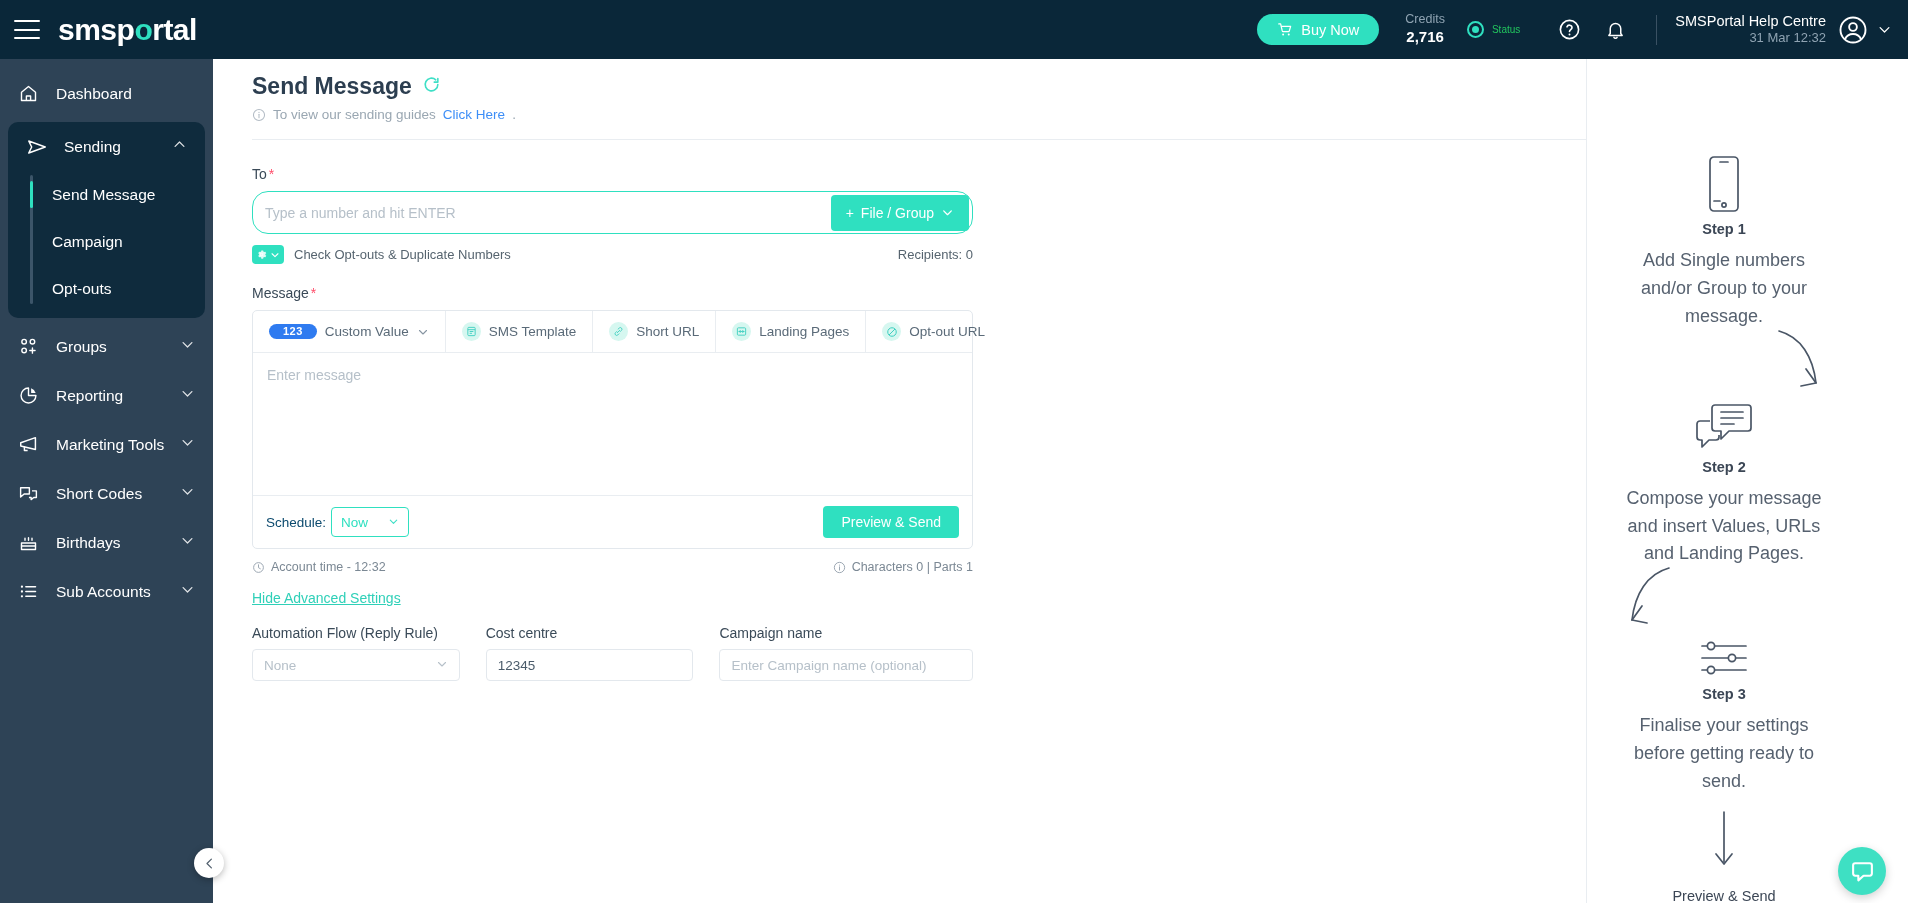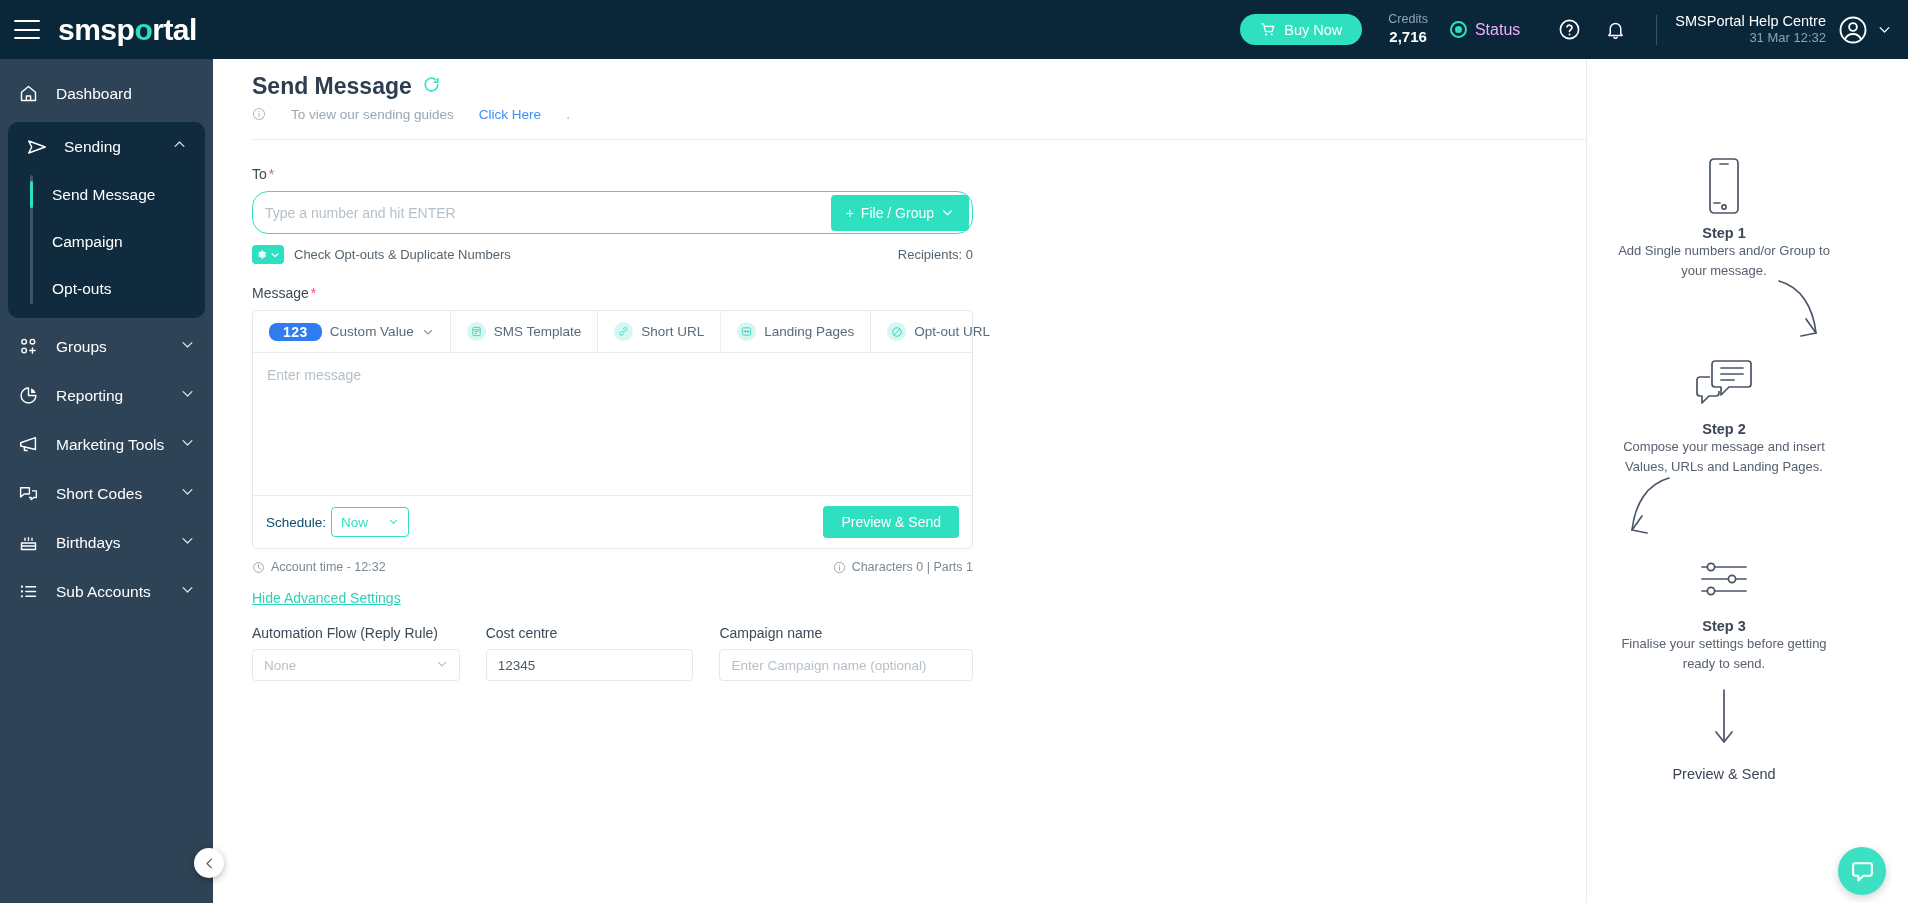--- a/index.html
+++ b/index.html
@@ -41,21 +41,21 @@
   .cart-ico { width: 16px; height: 15px; display: block; }
   .credits { text-align: center; margin-left: 26px; margin-right: 22px; line-height: 1.25; }
   .credits-label { font-size: 12.5px; color: #90a4b3; display: block; }
   .credits-value { font-size: 15px; color: #ffffff; font-weight: 600; display: block; }
   .status-chip { display: flex; align-items: center; gap: 8px; cursor: pointer; margin-right: 26px; }
   .status-dot {
     width: 17px; height: 17px; border-radius: 50%;
     border: 2px solid #2fe0c0; display: flex; align-items: center; justify-content: center;
   }
   .status-dot i { width: 7px; height: 7px; border-radius: 50%; background: #2fe0c0; display: block; }
-  .status-text { color: #f0abfc; font-size: 16px; }
+  .status-text { color: #22c55e; font-size: 10px; }
   .icon-btn {
     width: 34px; height: 34px; display: flex; align-items: center; justify-content: center;
     cursor: pointer; margin: 0 6px;
   }
   .vsep { width: 1px; height: 30px; background: #3a5163; margin: 0 18px; }
   .user-block { text-align: right; line-height: 1.3; margin-right: 12px; }
   .user-name { color: #ffffff; font-size: 14.5px; display: block; }
   .user-time { color: #8fa3b2; font-size: 13px; display: block; }
   .avatar-wrap { display: flex; align-items: center; gap: 9px; cursor: pointer; }
 
@@ -92,21 +92,21 @@
   }
 
   
   .main {
     position: absolute; top: 59px; left: 213px; width: 1420px; height: 844px;
     background: #ffffff; overflow: hidden;
   }
   .page-head { padding: 14px 0 0 39px; }
   .page-title-row { display: flex; align-items: center; gap: 10px; }
   .page-title { font-size: 23px; color: #2c3e50; font-weight: bold; }
-  .page-sub { display: flex; gap: 25px; font-size: 13.5px; color: #9aa7b2; margin-top: 7px; }
+  .page-sub { display: flex; align-items: center; gap: 7px; font-size: 13.5px; color: #9aa7b2; margin-top: 7px; }
   .page-sub a { color: #3d8ef7; text-decoration: none; }
   .head-divider { height: 1px; background: #e9edf1; margin-top: 17px; width: 1420px; }
 
   .form-area { padding: 26px 0 0 39px; width: 760px; }
   .field-label { font-size: 14px; color: #3a4a58; margin-bottom: 9px; }
   .req { color: #ff4d6a; margin-left: 2px; }
 
   .to-box {
     height: 43px; border: 1px solid #2fe0c0; border-radius: 16px;
     display: flex; align-items: center; background: #fff; position: relative;
@@ -131,21 +131,21 @@
   .msg-label { margin-top: 21px; }
   .msg-card { border: 1px solid #e3e8ed; border-radius: 5px; background: #fff; }
   .msg-toolbar { display: flex; align-items: center; height: 42px; border-bottom: 1px solid #e9edf1; }
   .tb-item {
     display: flex; align-items: center; gap: 8px; padding: 0 16px; height: 100%;
     font-size: 13.5px; color: #5a6a78; cursor: pointer; border-right: 1px solid #e9edf1;
     white-space: nowrap;
   }
   .tb-item:last-child { border-right: none; }
   .badge123 {
-    background: #2f7bf0; color: #fff; border-radius: 8px; font-size: 14px;
+    background: #2f7bf0; color: #fff; border-radius: 8px; font-size: 11px;
     padding: 2px 14px; letter-spacing: .5px; font-weight: bold; line-height: 1;
   }
   .tb-ico { width: 19px; height: 19px; border-radius: 50%; background: #d6f7f0;
             display: flex; align-items: center; justify-content: center; flex: none; }
   .msg-textarea {
     width: 100%; height: 138px; border: none; outline: none; resize: none;
     padding: 14px 14px; font-size: 14px; font-family: inherit; color: #4a5b6a;
   }
   .msg-textarea::placeholder { color: #b6c0c9; }
   .msg-footer {
@@ -184,21 +184,21 @@
 
   
   .steps-panel {
     position: absolute; top: 59px; left: 1586px; width: 275px; height: 844px;
     background: #ffffff; border-left: 1px solid #e9edf1;
     display: flex; flex-direction: column; align-items: center;
     padding-top: 96px; color: #4a5666;
   }
   .step-ico { height: 62px; display: flex; align-items: center; justify-content: center; }
   .step-title { font-size: 14.5px; font-weight: bold; margin-top: 8px; color: #3b4655; }
-  .step-desc { font-size: 13px; text-align: center; line-height: 1.55; width: 215px; color: #56616f; }
+  .step-desc { font-size: 18px; text-align: center; line-height: 1.55; margin-top: 10px; width: 215px; color: #56616f; }
   .arrow-curve-r { align-self: flex-end; margin-right: 28px; margin-top: -6px; }
   .arrow-curve-l { align-self: flex-start; margin-left: 28px; margin-top: -6px; }
   .arrow-straight { margin-top: 14px; }
   .final-label { font-size: 14.5px; margin-top: 12px; color: #3b4655; }
 
   .chat-fab {
     position: absolute; left: 1838px; top: 847px; width: 48px; height: 48px;
     border-radius: 50%; background: #3ee0c3; display: flex; align-items: center;
     justify-content: center; cursor: pointer; box-shadow: 0 3px 10px rgba(0,0,0,.18);
     z-index: 40;

